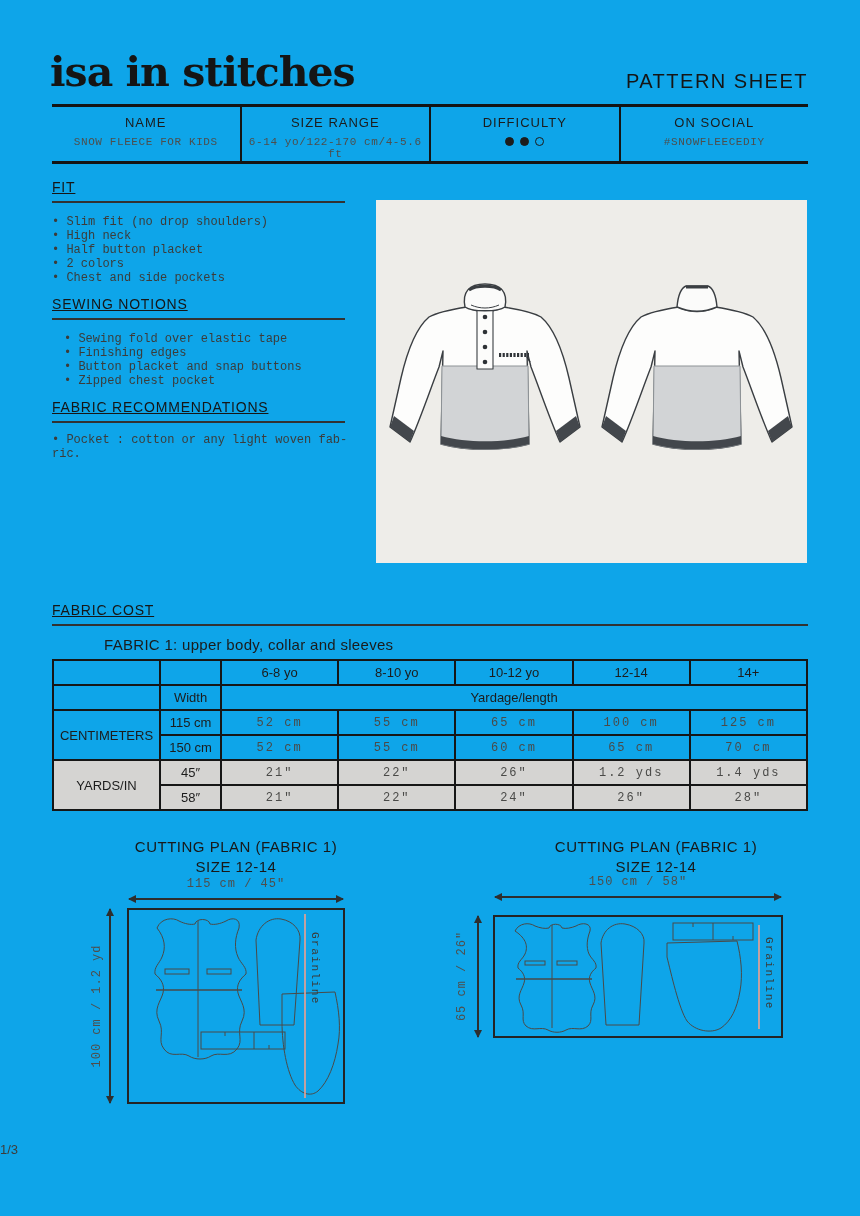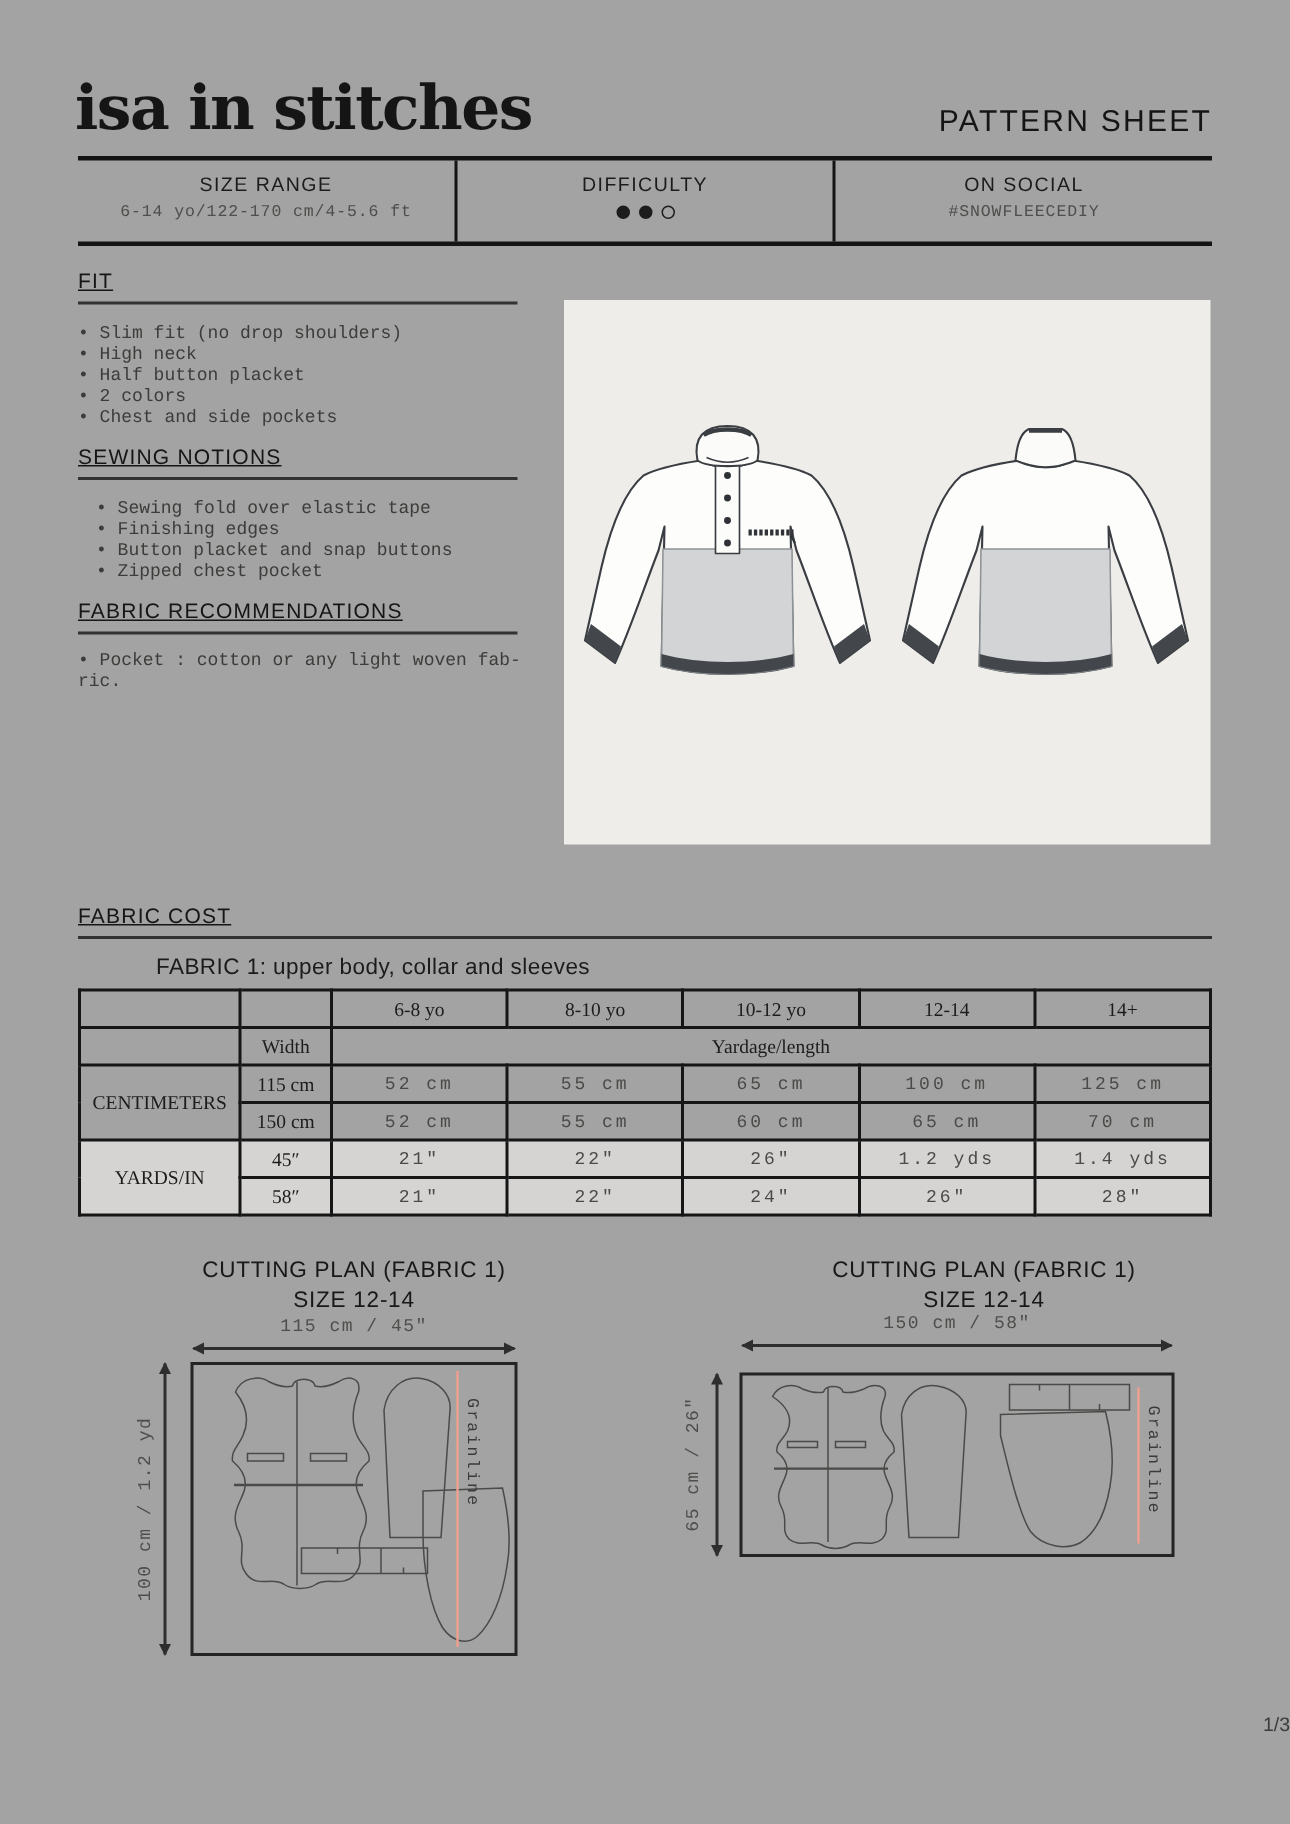--- a/index.html
+++ b/index.html
@@ -1,16 +1,16 @@
 <!DOCTYPE html>
 <html><head>
 <meta charset="utf-8">
 <style>
   html,body{margin:0;padding:0;}
-  .page{position:relative;width:860px;height:1216px;background:#a3a3a3;overflow:hidden;
+  .page{position:relative;width:860px;height:1216px;background:#0ea5e9;overflow:hidden;
         font-family:"Liberation Sans",sans-serif;color:#1b1b1b;}
   .abs{position:absolute;}
 
   
   .brand{left:50px;top:48px;font-family:"DejaVu Serif",serif;font-weight:bold;
          font-size:41px;letter-spacing:-1px;color:#151515;}
   .doc-type{right:52px;top:70px;font-size:20px;letter-spacing:1.5px;color:#151515;}
 
   .info-bar{left:52px;top:104px;width:756px;border-top:3px solid #141414;border-bottom:3px solid #141414;
             display:flex;height:54px;}
@@ -33,51 +33,55 @@
   .mono-par{font-family:"Liberation Mono",monospace;font-size:12px;color:#3c3c3a;line-height:14px;white-space:pre-line;}
 
   
   .panel{left:376px;top:200px;width:431px;height:363px;background:#eeede9;}
 
   
   .table-title{left:104px;top:636px;font-size:15px;letter-spacing:0.3px;color:#1b1b1b;}
   table.cost{left:52px;top:659px;position:absolute;border-collapse:collapse;width:756px;
              table-layout:fixed;}
   table.cost td{border:2px solid #161616;height:23px;text-align:center;vertical-align:middle;
-                font-size:13px;color:#1c1c1c;padding:0 2px;font-family:Liberation Serif, serif;}
+                font-size:13px;color:#1c1c1c;padding:0 2px;}
   table.cost td.mono{font-family:"Liberation Mono",monospace;font-size:12px;letter-spacing:2px;color:#4a4a48;}
   table.cost .gray{background:#d5d4d2;}
   table.cost col.c-label{width:107px;} table.cost col.c-width{width:61px;}
 
   
   .plan-title{width:260px;text-align:center;font-size:15px;line-height:19.5px;letter-spacing:0.5px;color:#181818;}
   .dim-label{font-family:"Liberation Mono",monospace;font-size:12px;letter-spacing:1px;color:#4e4e4c;text-align:center;}
   .vlabel{transform:rotate(-90deg);transform-origin:center;}
   .plan-box{border:2px solid #242424;box-sizing:border-box;}
   .harrow{height:2px;background:#2e2e2e;}
   .varrow{width:2px;background:#2e2e2e;}
   .harrow::before,.harrow::after,.varrow::before,.varrow::after{content:"";position:absolute;width:0;height:0;}
   .harrow::before{left:-1px;top:-3px;border-top:4px solid transparent;border-bottom:4px solid transparent;border-right:8px solid #2e2e2e;}
   .harrow::after{right:-1px;top:-3px;border-top:4px solid transparent;border-bottom:4px solid transparent;border-left:8px solid #2e2e2e;}
   .varrow::before{top:-1px;left:-3px;border-left:4px solid transparent;border-right:4px solid transparent;border-bottom:8px solid #2e2e2e;}
   .varrow::after{bottom:-1px;left:-3px;border-left:4px solid transparent;border-right:4px solid transparent;border-top:8px solid #2e2e2e;}
 
-  .footer{left:0;right:0;top:1142px;text-align:right;font-size:13px;color:#3d3d3b;}
+  .footer{left:0;right:0;top:1142px;text-align:left;font-size:13px;color:#3d3d3b;}
 
   svg text.grain{font-family:"Liberation Mono",monospace;font-size:11px;letter-spacing:1.5px;fill:#3b3b39;}
 </style>
 </head>
 <body>
 
 <div class="page">
 
   <div class="abs brand">isa in stitches</div>
   <div class="abs doc-type">PATTERN SHEET</div>
 
   <div class="abs info-bar">
+    <div class="info-col">
+      <div class="info-label">NAME</div>
+      <div class="info-value">SNOW FLEECE FOR KIDS</div>
+    </div>
     <div class="info-col">
       <div class="info-label">SIZE RANGE</div>
       <div class="info-value">6-14 yo/122-170 cm/4-5.6 ft</div>
     </div>
     <div class="info-col">
       <div class="info-label">DIFFICULTY</div>
       <div class="dots">
           <span class="dot filled"></span>
           <span class="dot filled"></span>
           <span class="dot"></span>

